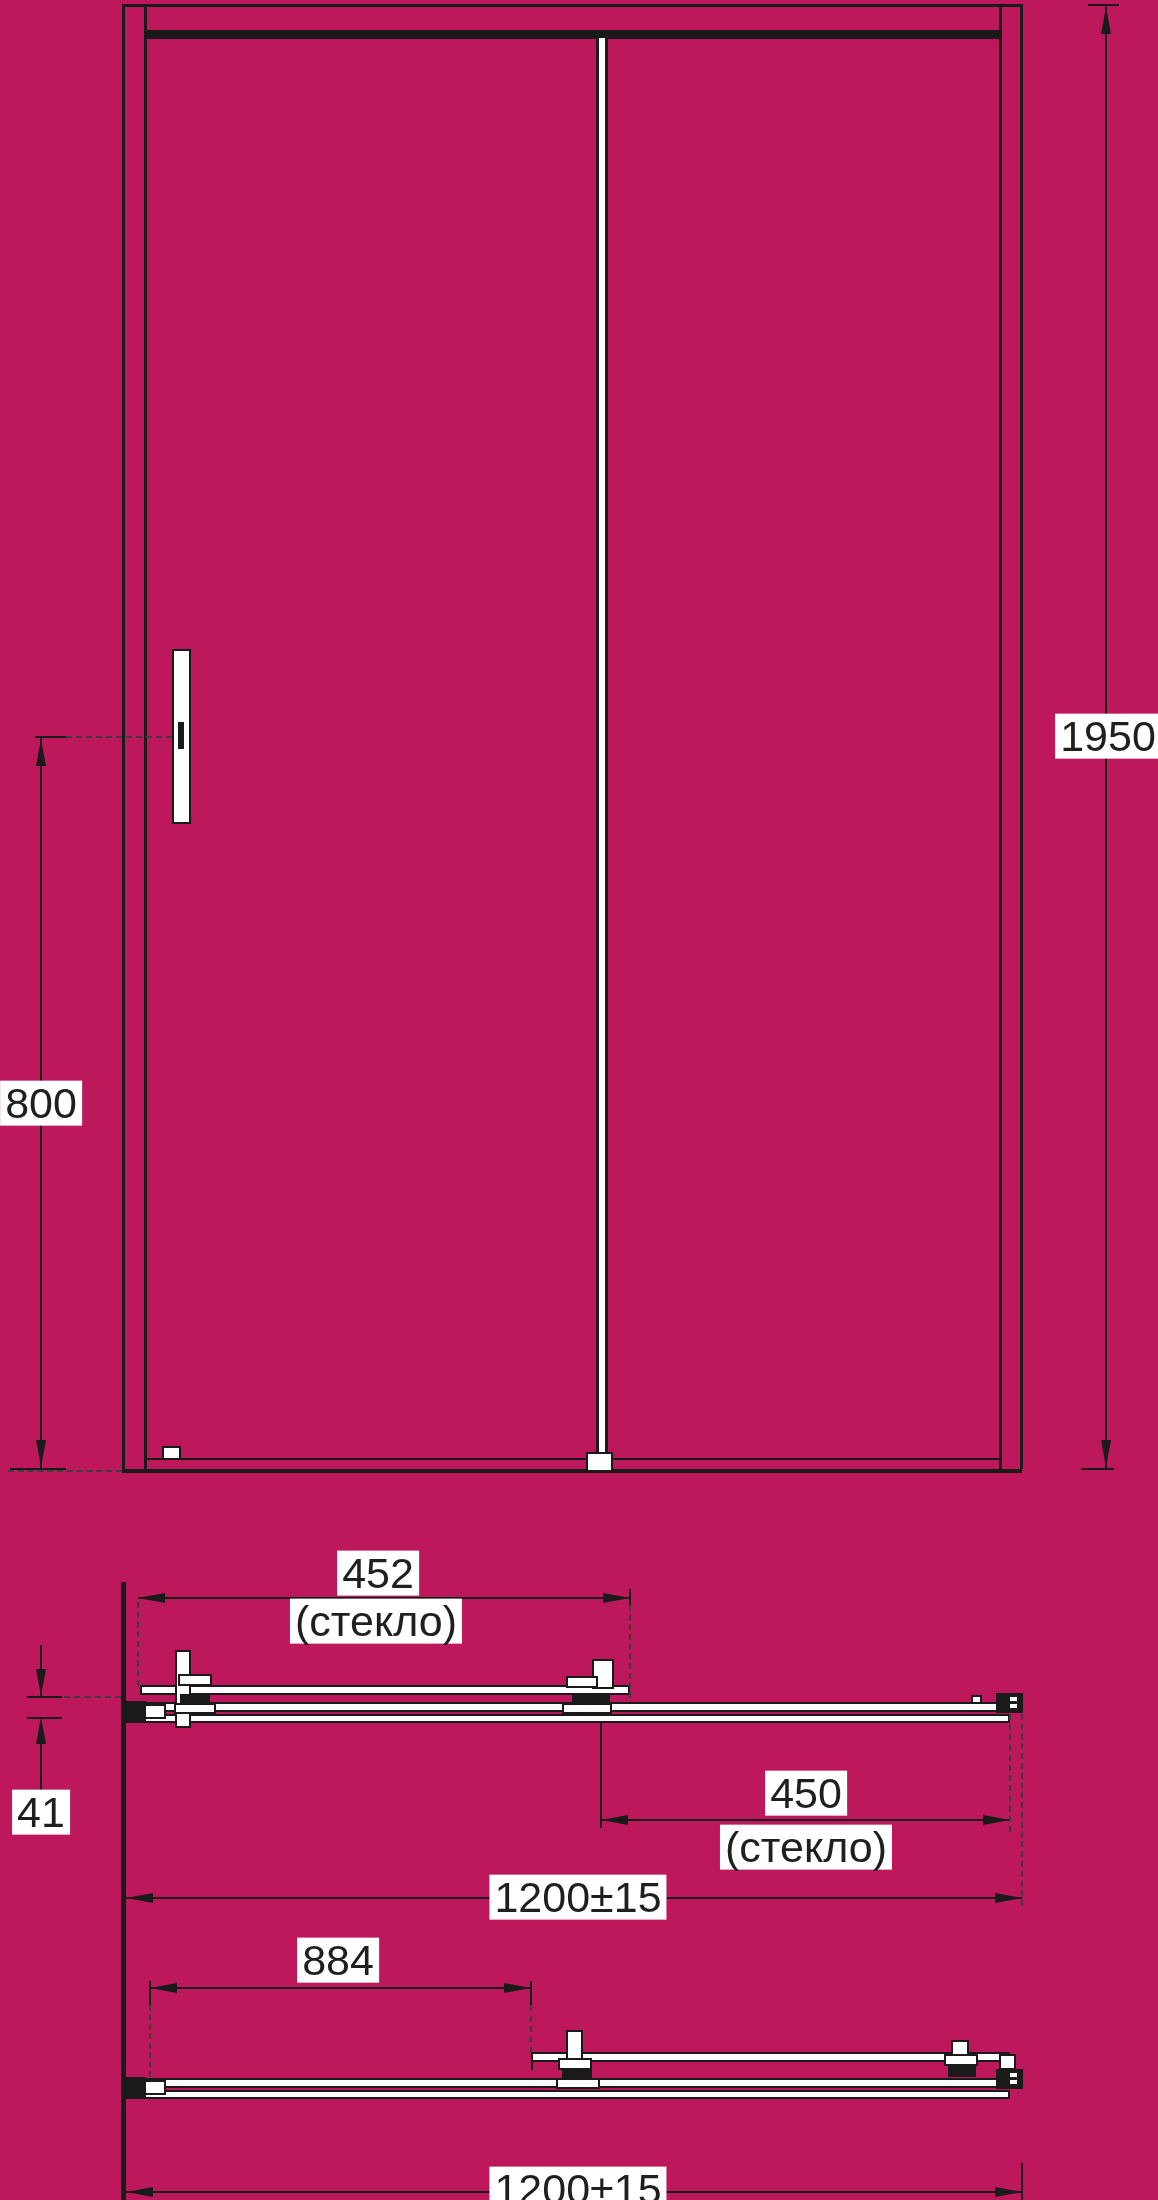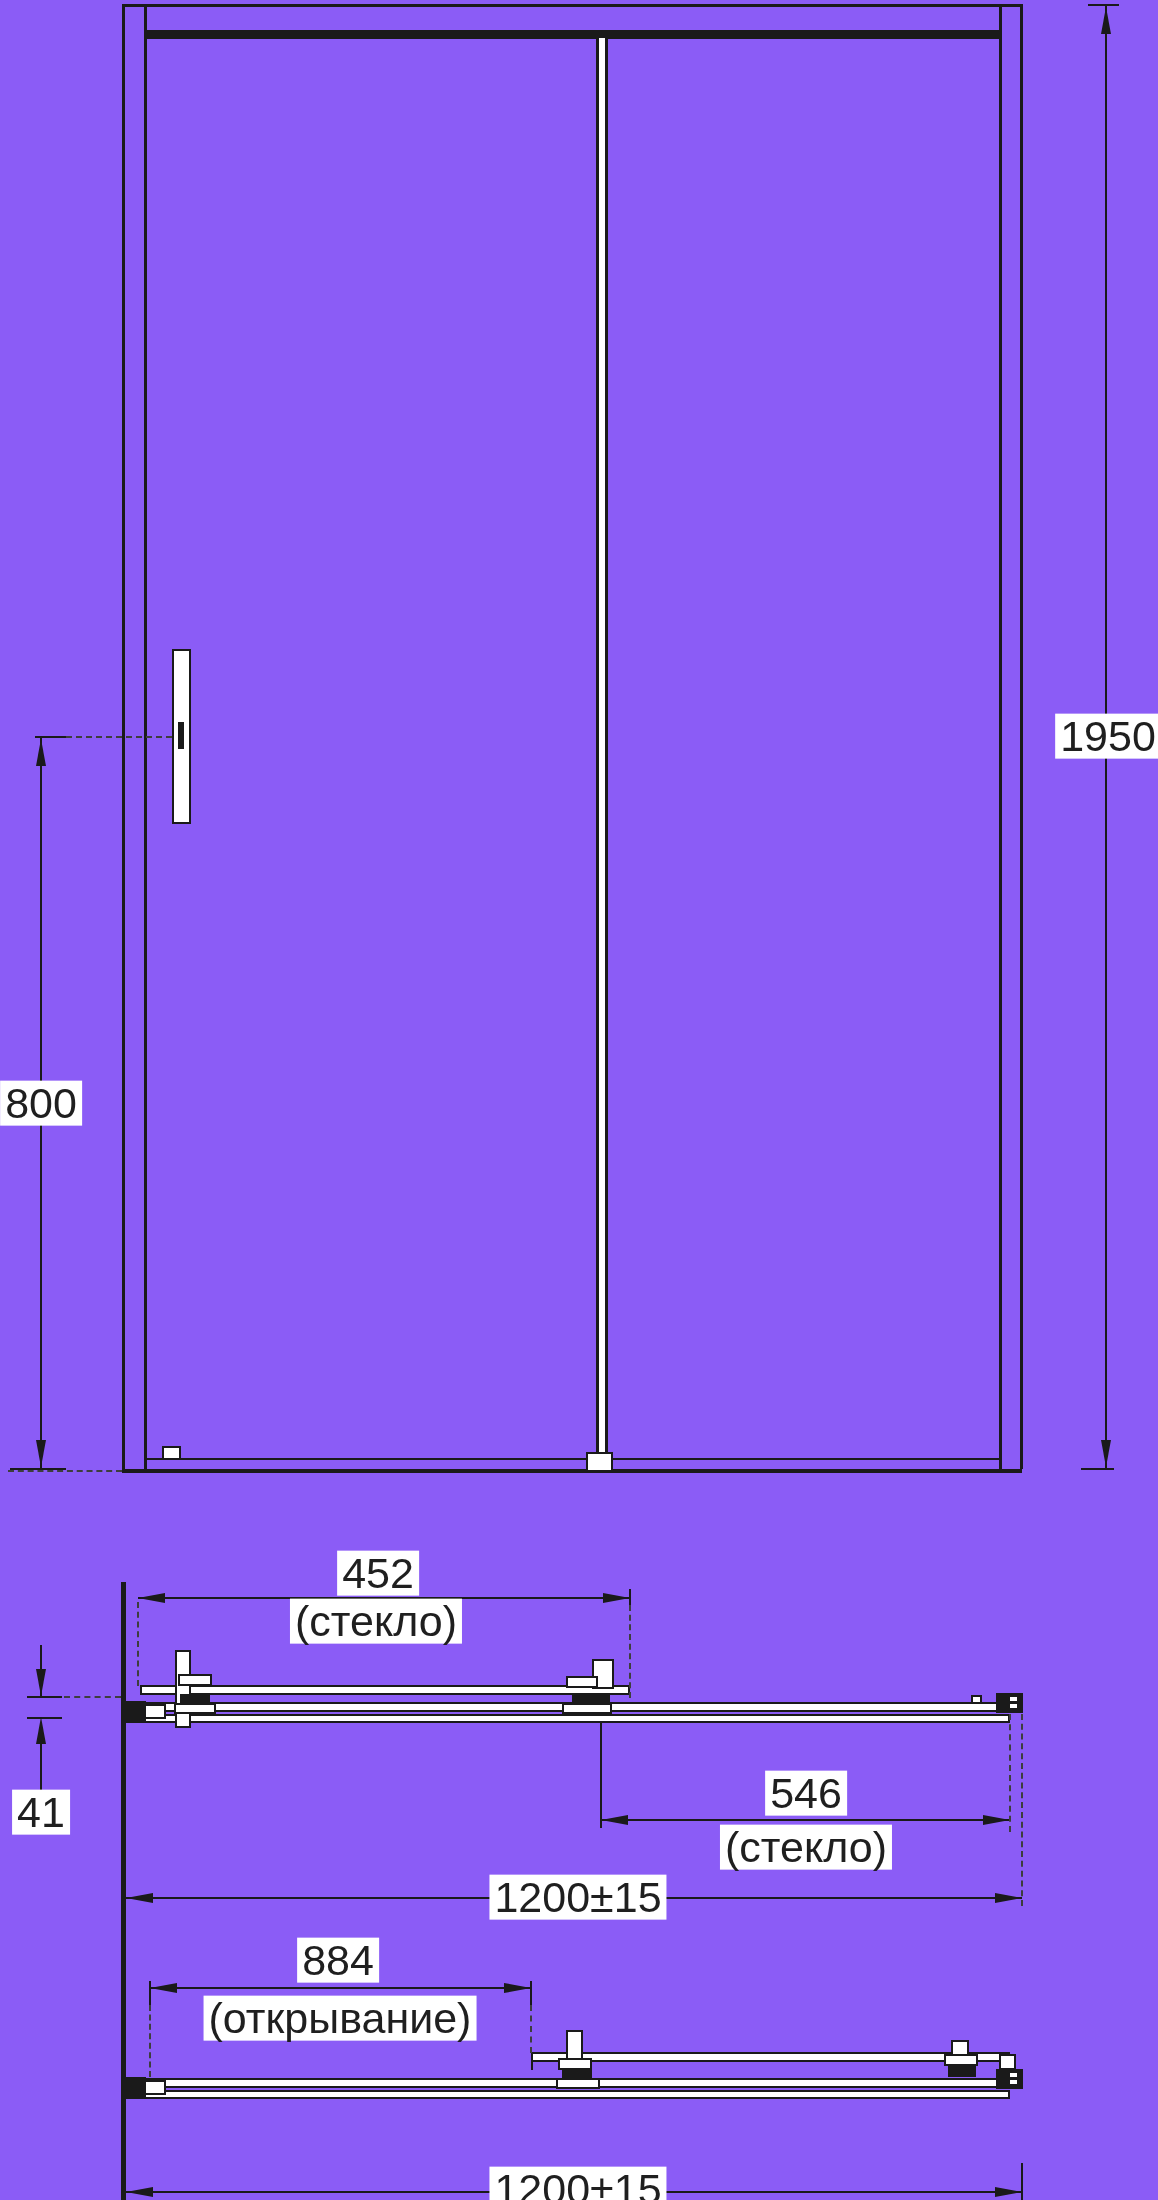--- a/index.html
+++ b/index.html
@@ -1,16 +1,16 @@
 <!DOCTYPE html>
 <html><head>
 <meta charset="utf-8">
 <style>
   html,body { margin:0; padding:0; background:#ffffff; }
-  .canvas { position:relative; width:1158px; height:2200px; background:#8b5cf6;
+  .canvas { position:relative; width:1158px; height:2200px; background:#be185d;
             font-family:"Liberation Sans", sans-serif; overflow:hidden; }
   .ln  { position:absolute; background:#1a1a1a; }
   .bx  { position:absolute; background:#ffffff; border:2px solid #1a1a1a; box-sizing:border-box; }
   .fl  { position:absolute; background:#1a1a1a; }
   .wh  { position:absolute; background:#ffffff; }
   .dh  { position:absolute; height:0; border-top:2px dashed #3d3d3d; }
   .dv  { position:absolute; width:0;  border-left:2px dashed #3d3d3d; }
   .ar  { position:absolute; width:0; height:0; }
   .ar-l{ border-top:5px solid transparent; border-bottom:5px solid transparent; border-right:27px solid #1a1a1a; }
   .ar-r{ border-top:5px solid transparent; border-bottom:5px solid transparent; border-left:27px solid #1a1a1a; }
@@ -145,23 +145,22 @@
   <div class="ln" style="left:1021px;top:2163px;width:2px;height:37px"></div>
 
   <div class="dim" style="left:1108px;top:736px">1950</div>
   <div class="dim" style="left:41px;top:1103px">800</div>
 
   <div class="dim" style="left:378px;top:1573px">452</div>
   <div class="dim" style="left:376px;top:1621px">(стекло)</div>
 
   <div class="dim" style="left:41px;top:1812px">41</div>
 
-  <div class="dim" style="left:806px;top:1793px">546</div>
+  <div class="dim" style="left:806px;top:1793px">450</div>
   <div class="dim" style="left:806px;top:1847px">(стекло)</div>
 
   <div class="dim" style="left:578px;top:1897px">1200±15</div>
 
   <div class="dim" style="left:338px;top:1960px">884</div>
-  <div class="dim" style="left:340px;top:2018px">(открывание)</div>
 
   <div class="dim" style="left:578px;top:2189px">1200±15</div>
 
 </div>
 
 </body></html>

